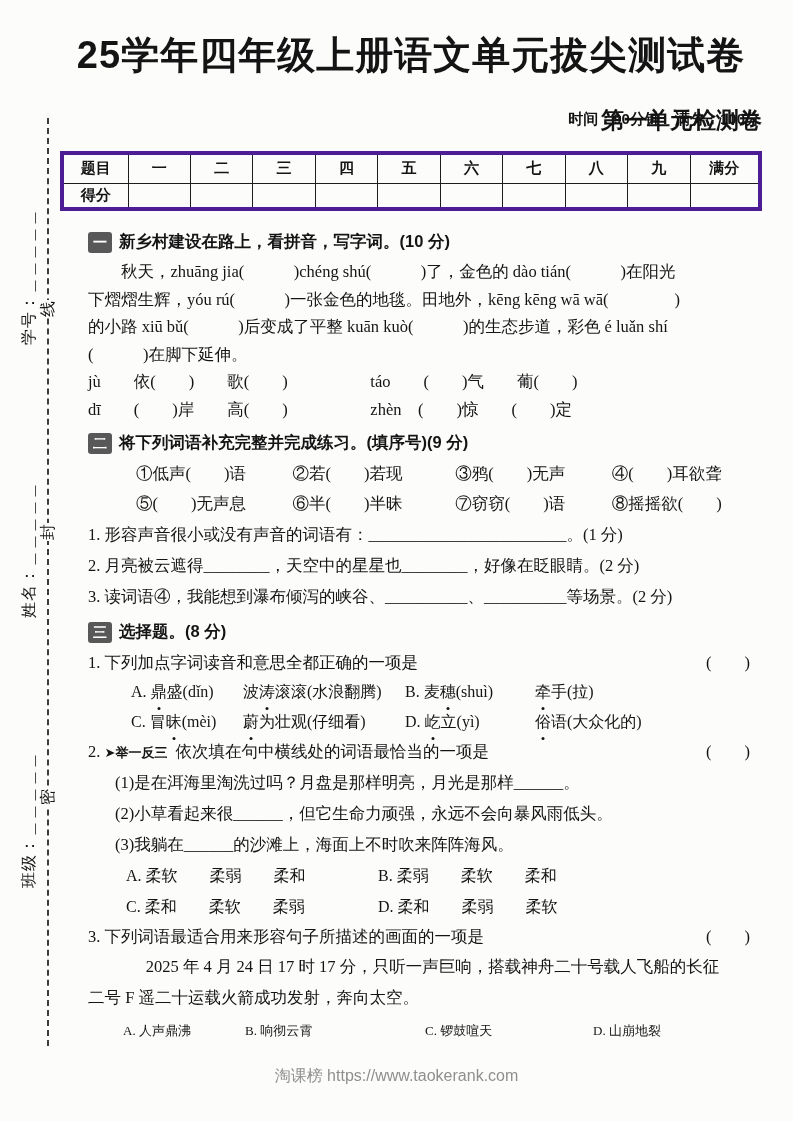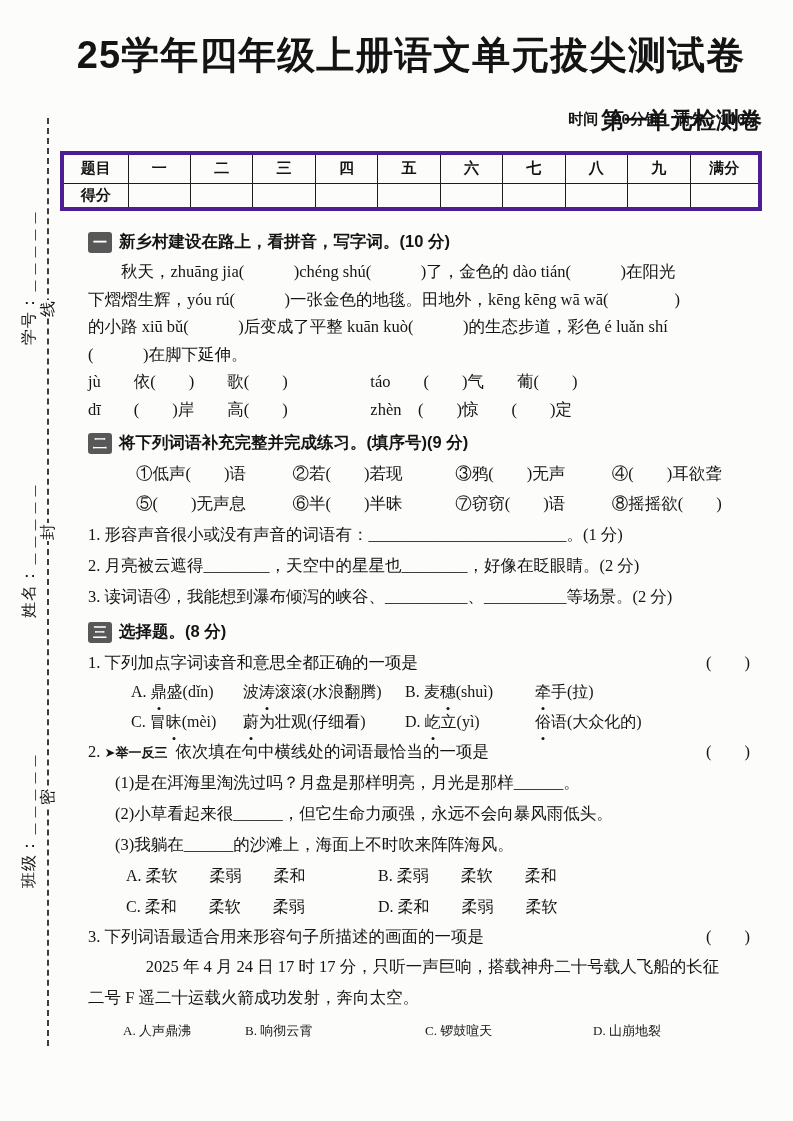--- a/index.html
+++ b/index.html
@@ -195,14 +195,15 @@
       <div class="opt-grid-q3">
         <span>A. 人声鼎沸</span>
         <span>B. 响彻云霄</span>
         <span>C. 锣鼓喧天</span>
         <span>D. 山崩地裂</span>
       </div>
 
     </div>
   </div>
 
+  <div class="footer">淘课榜 https://www.taokerank.com</div>
 
 </div>
 
 </body></html>

